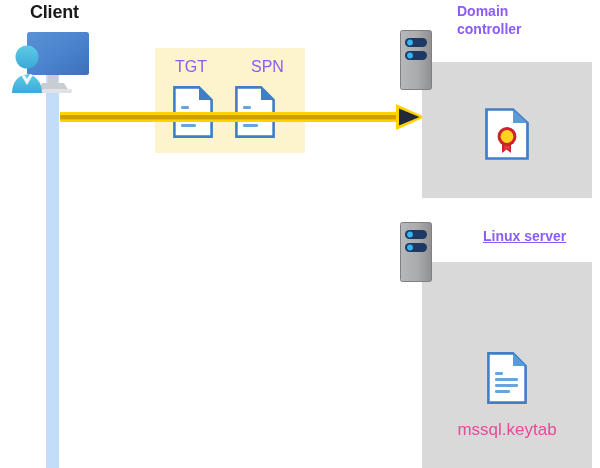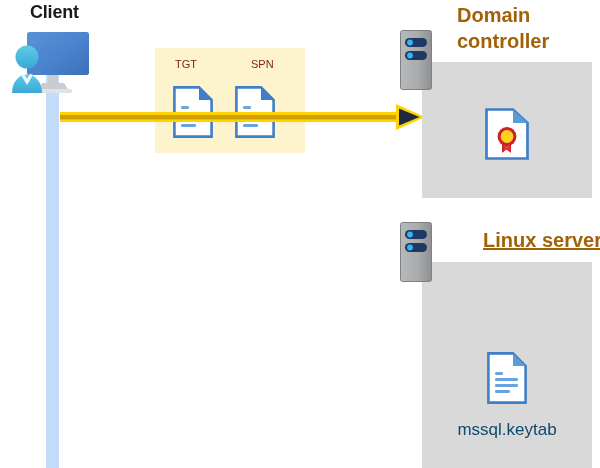--- a/index.html
+++ b/index.html
@@ -43,22 +43,22 @@
 
   
   #token-box {
     left: 155px; top: 48px;
     width: 150px; height: 105px;
     background: #fdf4cd;
   }
   .token-label {
     position: absolute;
     top: 10px;
-    font-size: 11px;
-    color: #7f1d1d;
+    font-size: 16px;
+    color: #8b5cf6;
     font-family: "Liberation Sans", sans-serif;
     white-space: nowrap;
   }
   #tgt-label { left: 20px; }
   #spn-label { left: 96px; }
   .token-doc { position: absolute; top: 38px; width: 40px; height: 52px; }
   #tgt-doc { left: 18px; }
   #spn-doc { left: 80px; }
 
   
@@ -76,39 +76,39 @@
   #linux-panel{ left: 422px; top: 262px; width: 170px; height: 206px; }
 
   
   .server-icon { position: absolute; width: 32px; height: 60px; }
   #dc-server    { left: 400px; top: 30px; }
   #linux-server { left: 400px; top: 222px; }
 
   
   .node-title {
     position: absolute;
-    font-size: 20px;
+    font-size: 14px;
     font-weight: bold;
-    color: #a16207;
+    color: #8b5cf6;
     line-height: 1.28;
     white-space: pre-line;
   }
   #dc-title    { left: 457px; top: 3px;   width: 140px; }
   #linux-title { left: 483px; top: 228px; width: 140px; text-decoration: underline; }
 
   
   #cert-icon { left: 485px; top: 108px; width: 44px; height: 52px; }
   #sql-icon  { left: 482px; top: 278px; width: 50px; height: 56px; }
   #keytab-icon { left: 487px; top: 352px; width: 40px; height: 52px; }
   #keytab-label {
     left: 422px; top: 420px;
     width: 170px;
     text-align: center;
     font-size: 17px;
-    color: #0c4a6e;
+    color: #ec4899;
     white-space: nowrap;
   }
 </style>
 </head>
 <body>
 
 <div id="canvas">
 
   <div class="abs" id="client-title">Client</div>
 

